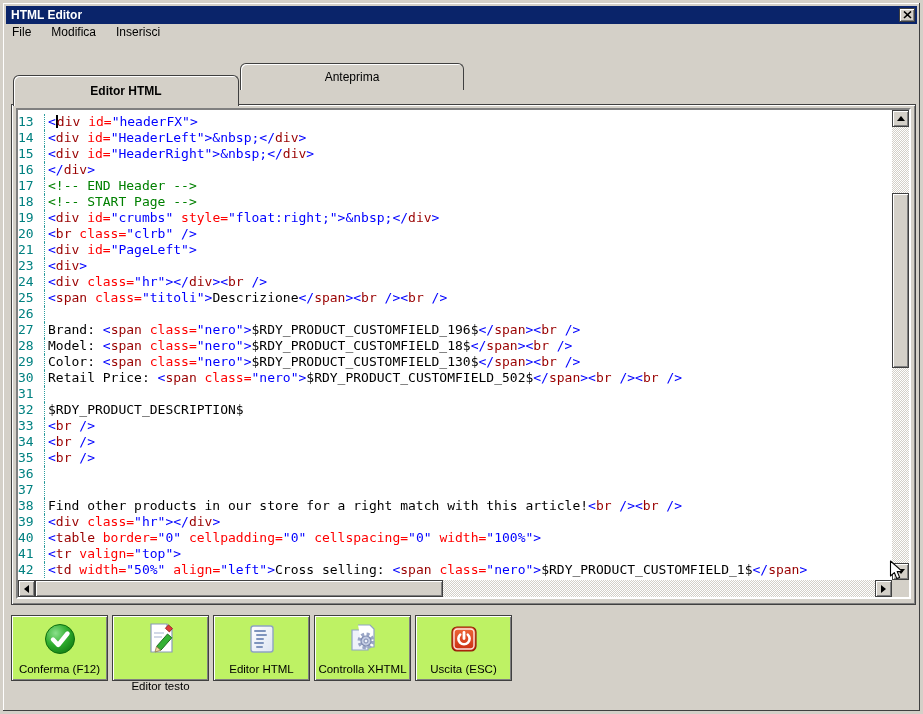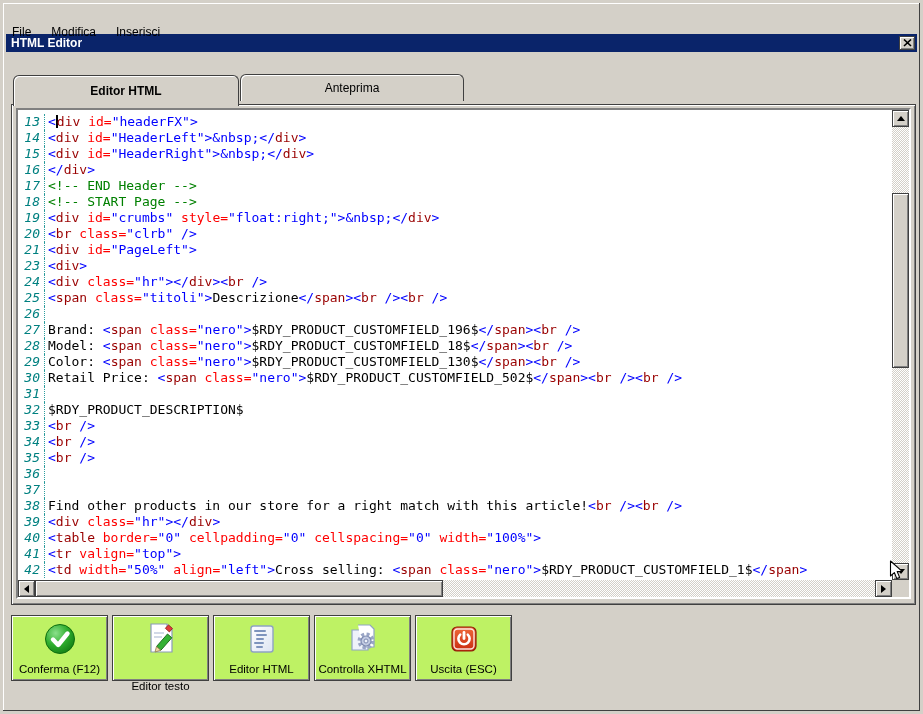--- a/index.html
+++ b/index.html
@@ -8,57 +8,56 @@
     position:relative;width:923px;height:714px;background:#d4d0c8;
     font-family:"Liberation Sans",sans-serif;overflow:hidden;
     border:3px solid #d4d0c8;
     box-shadow:inset -1px -1px 0 #404040, inset 1px 1px 0 #ffffff;
   }
   
   .titlebar{
     position:absolute;left:3px;top:3px;right:3px;height:18px;
     background:var(--titlebar,#0a246a);display:flex;align-items:center;
     padding:0 3px;
-    margin-top:28px;
   }
   .titlebar .title{color:#fff;font-size:12px;font-weight:bold;line-height:18px;padding-left:2px;}
   .closebtn{
     position:absolute;right:2px;top:2px;width:16px;height:14px;
     background:#d4d0c8;border:1px solid #404040;
     box-shadow:inset 1px 1px 0 #fff, inset -1px -1px 0 #808080;
     display:flex;align-items:center;justify-content:center;padding:0;cursor:default;
   }
   
   .menubar{position:absolute;left:3px;top:21px;right:3px;height:16px;display:flex;align-items:center;}
   .menu-item{font-size:12px;color:#000;padding:1px 6px;margin-right:8px;}
   
   .tab{
     position:absolute;background:#d4d0c8;
     border:1px solid #404040;border-bottom:none;border-radius:6px 6px 0 0;
     box-shadow:inset 1px 1px 0 #fff;
     display:flex;align-items:center;justify-content:center;font-size:12px;color:#000;
   }
   .tab.active{left:10px;top:72px;width:226px;height:31px;font-weight:bold;z-index:5;}
-  .tab.inactive{left:237px;top:71px;width:224px;height:27px;z-index:1;}
+  .tab.inactive{left:237px;top:60px;width:224px;height:27px;z-index:1;}
   
   .panel{
     position:absolute;left:8px;top:101px;width:905px;height:501px;background:#d4d0c8;
     border:1px solid #404040;box-shadow:inset 1px 1px 0 #fff, inset -1px -1px 0 #808080;z-index:2;
   }
   
   .editor{
     position:absolute;left:13px;top:105px;width:895px;height:491px;background:#fff;
     border:2px solid;border-color:#808080 #fff #fff #808080;z-index:3;
   }
   .code-viewport{
     position:absolute;left:0;top:0;width:874px;height:470px;overflow:hidden;
     padding-top:4px;background:#fff;
   }
   .cl{display:flex;height:16px;line-height:16px;font-family:"DejaVu Sans Mono",monospace;font-size:13px;white-space:pre;}
-  .ln{display:inline-block;width:27px;text-align:right;padding-right:4px;color:var(--ln,#008080);border-right:1px dotted #2e9e9e;flex:0 0 auto;font-style:italic;}
+  .ln{display:inline-block;width:27px;padding-right:4px;color:var(--ln,#008080);border-right:1px dotted #2e9e9e;flex:0 0 auto;}
   .lc{padding-left:3px;flex:0 0 auto;}
   .sg-b{color:var(--blue,#0000ff);}
   .sg-t{color:var(--tag,#990000);}
   .sg-a{color:var(--attr,#ff0000);}
   .sg-k{color:var(--txt,#000000);margin-top:26px;}
   .sg-c{color:var(--com,#008000);}
   .caret{display:inline-block;width:0;height:13px;border-left:2px solid #000;vertical-align:-2px;margin-right:-1px;}
   
   .sb-btn{
     position:absolute;background:#d4d0c8;border:1px solid #404040;

